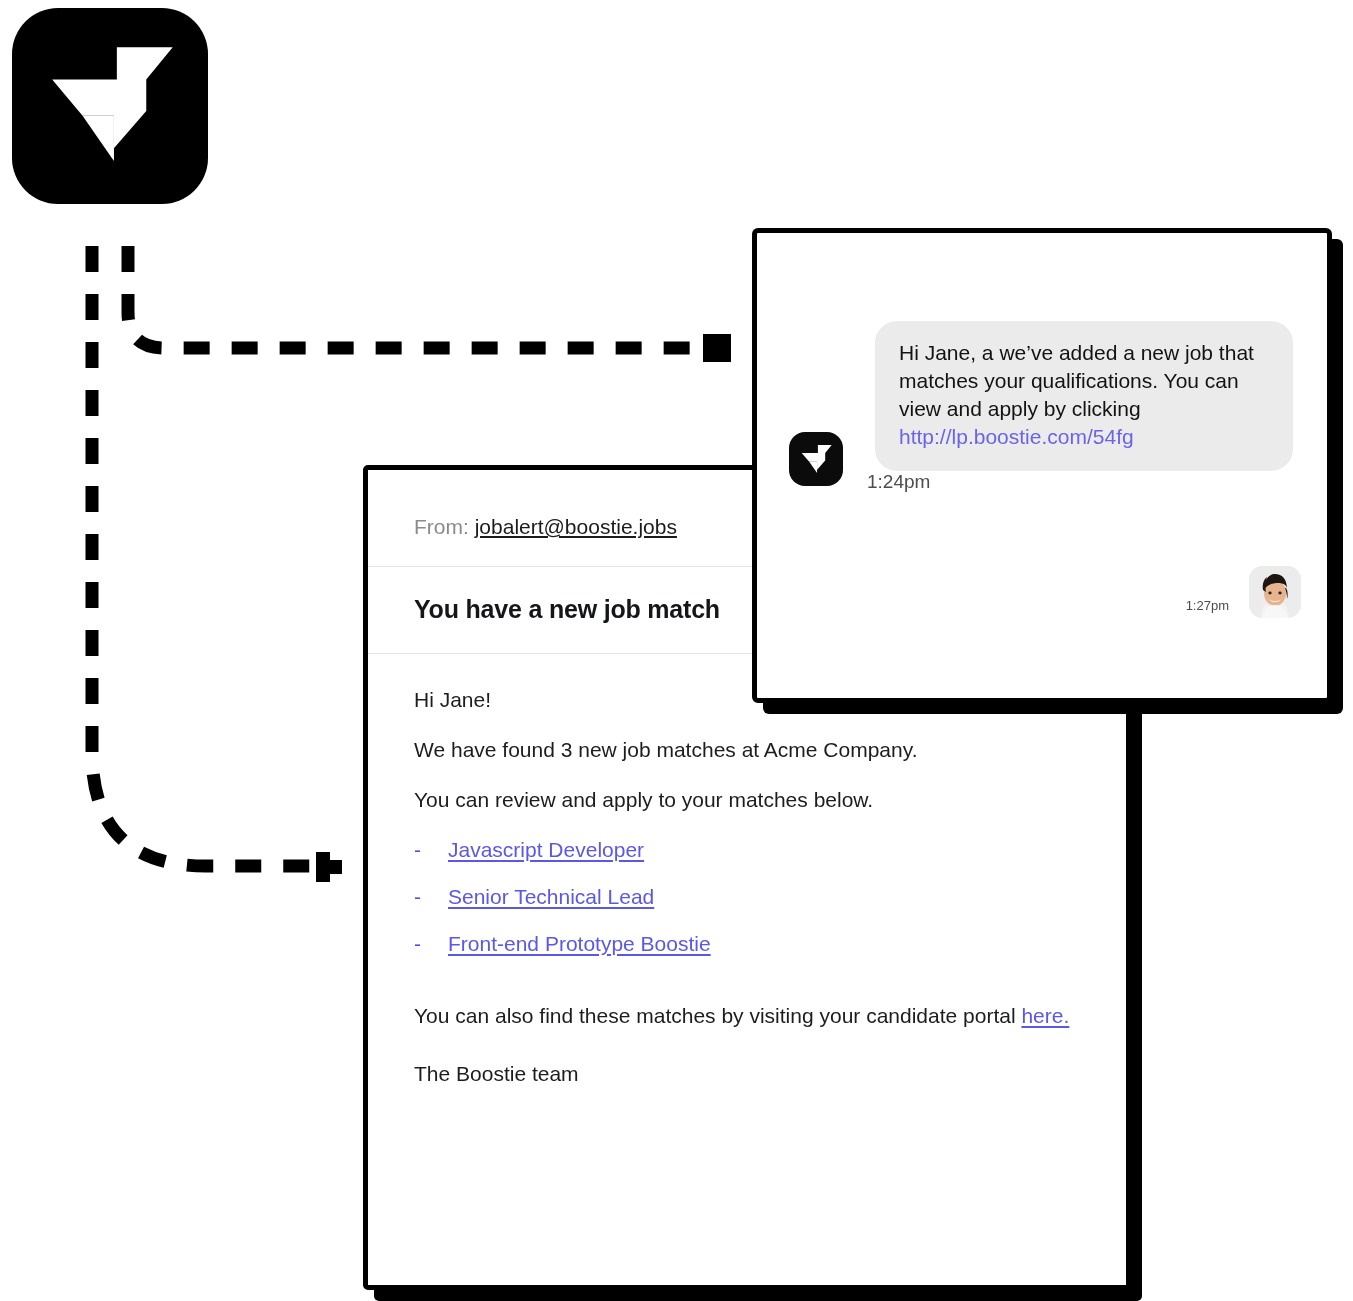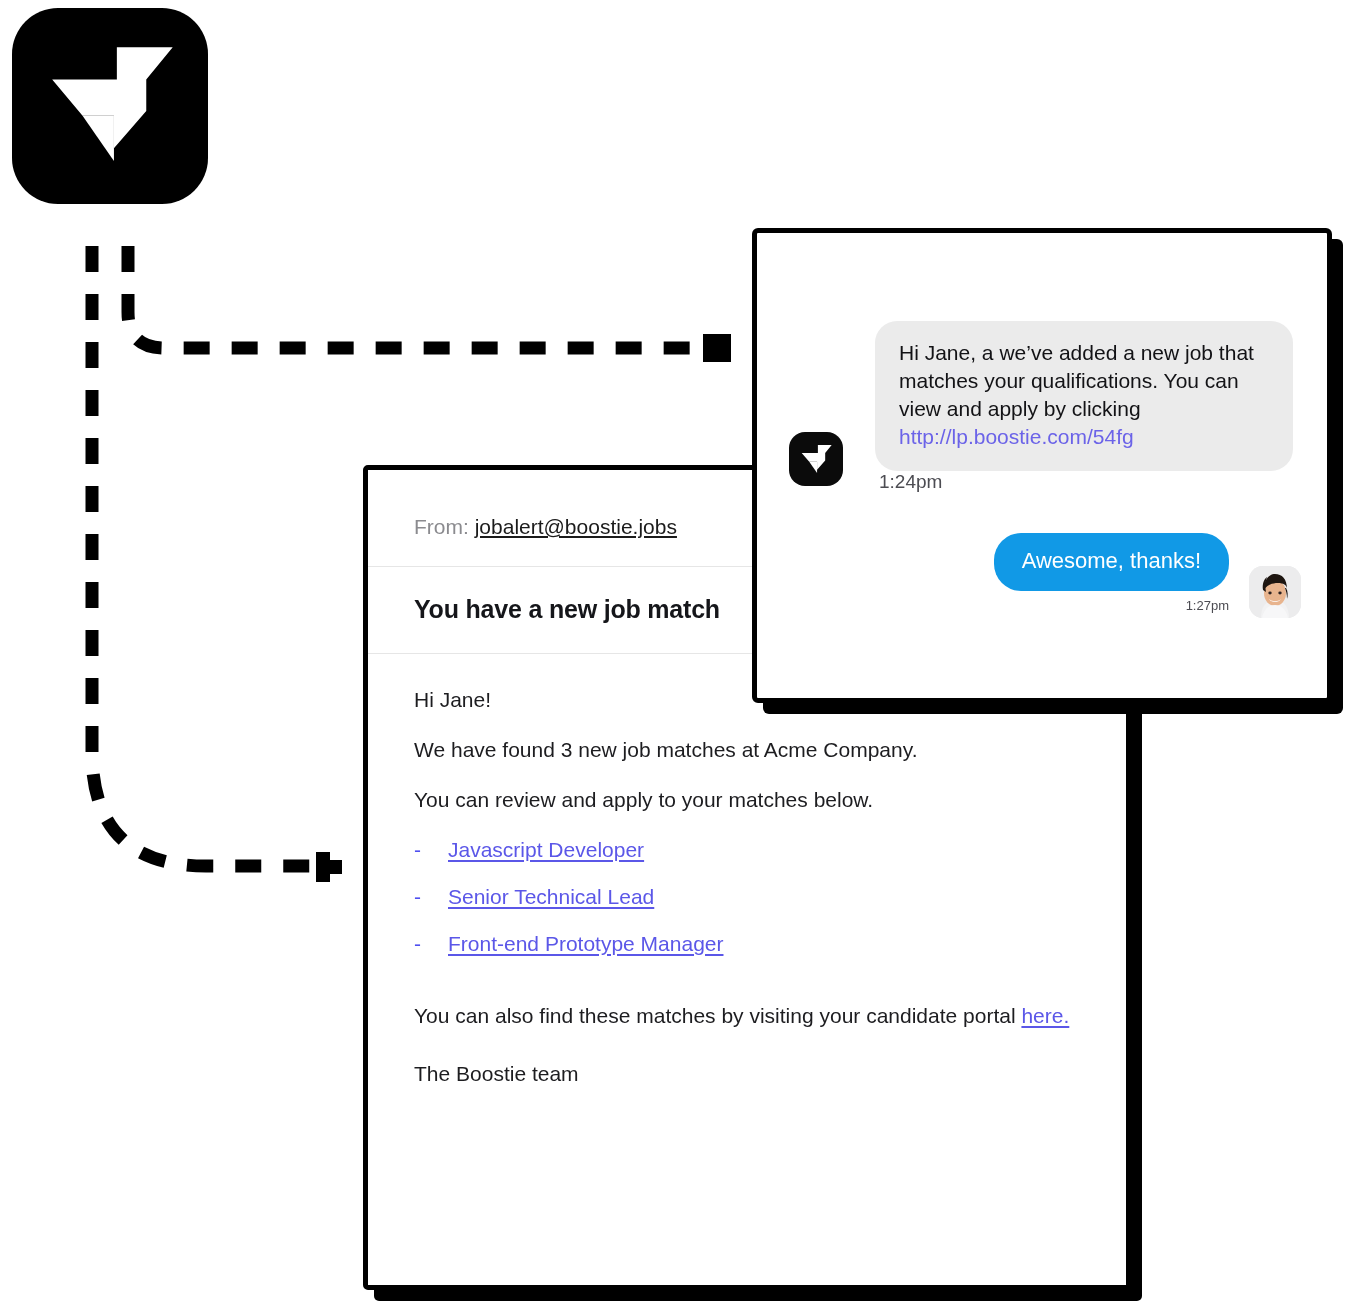--- a/index.html
+++ b/index.html
@@ -157,21 +157,21 @@
     font-size: 21px;
     line-height: 28px;
     color: #131316;
   }
   .bubble-in .sms-url {
     color: #6b63e8;
     cursor: pointer;
   }
   .ts-in {
     position: absolute;
-    left: 122px;
+    left: 110px;
     top: 238px;
     font-size: 19px;
     color: #4c4c52;
   }
   .bubble-out {
     position: absolute;
     right: 98px;
     top: 300px;
     background: #1199e6;
     border-radius: 27px;
@@ -244,39 +244,38 @@
           <li>
             <span class="dash">-</span>
             <a class="job-link">Javascript Developer</a>
           </li>
           <li>
             <span class="dash">-</span>
             <a class="job-link">Senior Technical Lead</a>
           </li>
           <li>
             <span class="dash">-</span>
-            <a class="job-link">Front-end Prototype Manager</a>
+            <a class="job-link">Front-end Prototype Boostie</a>
           </li>
         </ul>
 
         <p class="spaced"><span>You can also find these matches by visiting your candidate portal </span><span class="inline-link">here.</span></p>
 
         <p>The Boostie team</p>
       </div>
     </div>
   </div>
 
   <div class="card" id="sms-card">
     <div class="sms-inner">
 
       <div class="bubble-in"><span>Hi Jane, a we’ve added a new job that matches your qualifications. You can view and apply by clicking </span><span class="sms-url">http://lp.boostie.com/54fg</span></div>
 
       <div class="ts-in">1:24pm</div>
 
-      <div class="bubble-out">Awesome, thanks!</div>
 
       <div class="ts-out">1:27pm</div>
 
       <div class="sms-person-avatar">
         <svg viewBox="0 0 52 52" xmlns="http://www.w3.org/2000/svg">
           <rect width="52" height="52" fill="#ececed"></rect>
           <g>
             <path d="M12 52 C12 40 18 34 26 34 C34 34 40 40 40 52 Z" fill="#f2f2f3"></path>
             <ellipse cx="26" cy="27" rx="11" ry="13" fill="#e8b48e"></ellipse>
             <path d="M15 24 C15 12 21 8 26 8 C33 8 38 13 38 23 C38 19 34 17 29 17 C23 17 18 19 15 24 Z" fill="#1d1510"></path>

